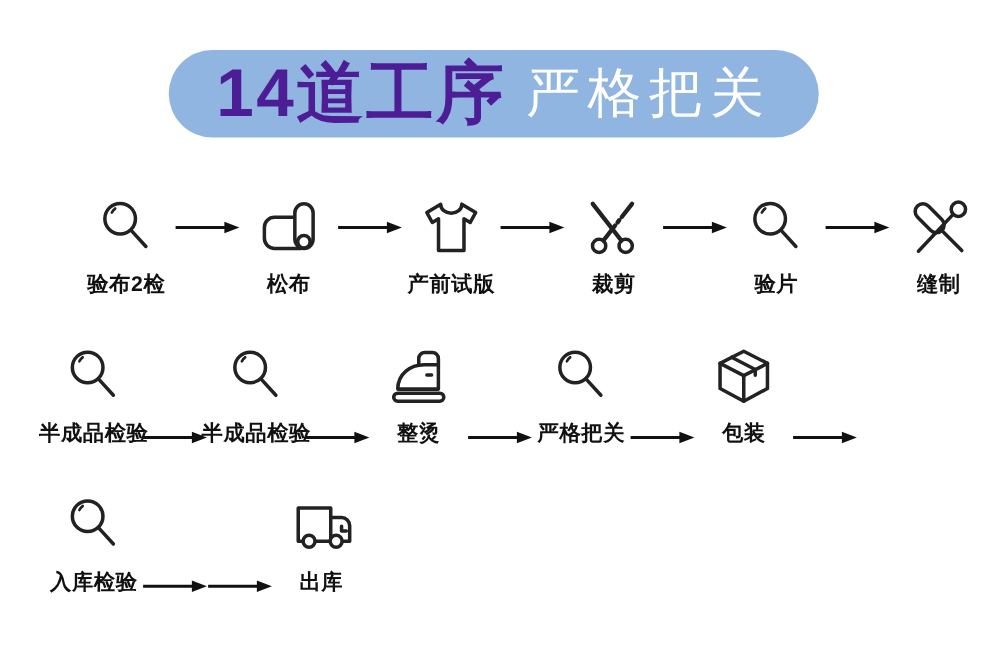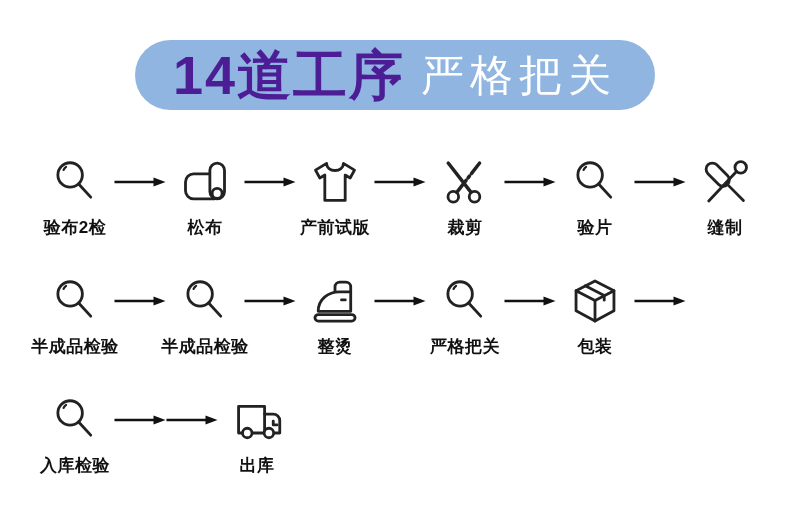--- a/index.html
+++ b/index.html
@@ -14,22 +14,22 @@
   }
   .title-bold {
     color:#4c1d95; font-size:54px; font-weight:900; letter-spacing:2px; line-height:70px;
   }
   .title-light {
     color:#ffffff; font-size:43px; font-weight:400; letter-spacing:6px; margin-left:16px; line-height:70px;
   }
 
   
   .flow-row { display:flex; align-items:flex-start; padding-left:36px; }
-  .flow-row.first { margin-top:46px; }
-  .flow-row + .flow-row { margin-top:37px; }
+  .flow-row.first { margin-top:46px;justify-content:flex-end; }
+  .flow-row + .flow-row { margin-top:37px;align-items:flex-end; }
   .flow-row.third { padding-left:36px; }
 
   .step { width:78px; flex:none; display:flex; flex-direction:column; align-items:center; }
   .icon-box { width:52px; height:52px; }
   .icon-box svg { width:52px; height:52px; display:block; }
   .step-label {
     margin-top:9px; font-size:17px; font-weight:700; color:#111;
     white-space:nowrap; letter-spacing:0.5px; line-height:21px;
   }
 

